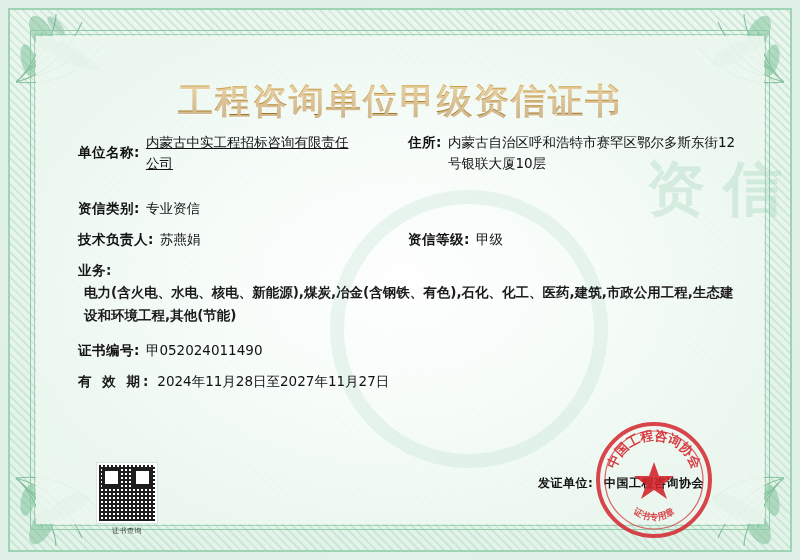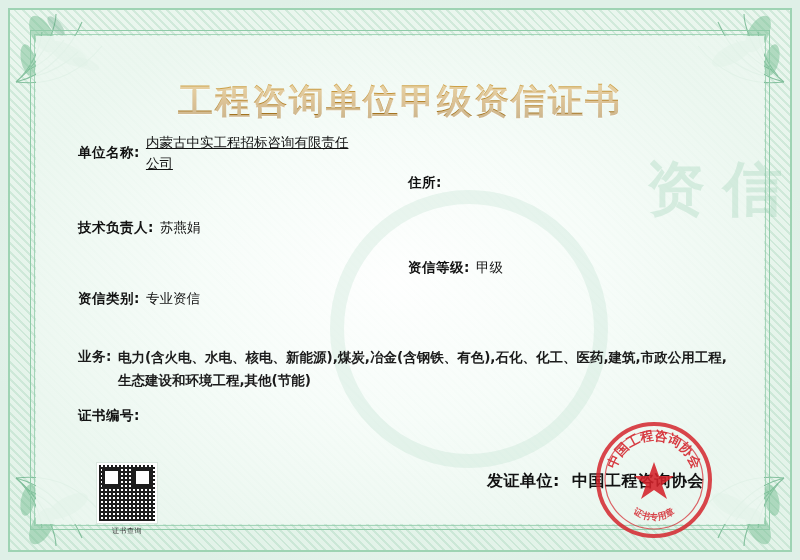--- a/index.html
+++ b/index.html
@@ -115,21 +115,21 @@
     color: #1b1b1b;
     font-family: "DejaVu Sans", sans-serif;
     line-height: 1.55;
   }
   .row {
     display: flex;
     align-items: flex-start;
     margin-bottom: 7px;
   }
   .col-left { width: 330px; display: flex; align-items: center; }
-  .col-right { flex: 1; display: flex; align-items: flex-start; margin-top: 40px; }
+  .col-right { flex: 1; display: flex; align-items: flex-start; }
   .lbl {
     font-weight: bold;
     white-space: nowrap;
     letter-spacing: 0.5px;
     color: #111;
   }
   .val {
     margin-left: 6px;
     color: #111;
   }
@@ -138,21 +138,21 @@
   .biz-lbl { font-weight: bold; white-space: nowrap; letter-spacing: 0.5px; }
   .biz-val { margin-left: 6px; line-height: 1.75; font-weight: bold; }
 
   .spaced-lbl { letter-spacing: 3px; font-weight: bold; }
 
   
   .issuer {
     position: absolute;
     right: 96px;
     bottom: 68px;
-    font-size: 16px;
+    font-size: 12px;
     font-weight: bold;
     letter-spacing: 0.5px;
     color: #111;
     z-index: 4;
     text-align: right;
   }
   .issuer .i-val { font-weight: bold; margin-left: 6px; }
 
   
   .seal {
@@ -292,57 +292,65 @@
 
   <div class="content">
 
     <div class="row">
       <div class="col-left">
         <span class="lbl">单位名称:</span>
         <span class="val wrap">内蒙古中实工程招标咨询有限责任公司</span>
       </div>
       <div class="col-right">
         <span class="lbl">住所:</span>
+        <span class="val">内蒙古自治区呼和浩特市赛罕区鄂尔多斯东街12号银联大厦10层</span>
       </div>
     </div>
 
     <div class="row" style="margin-top:14px;">
+    </div>
+
+    <div class="row" style="margin-top:10px;">
+      <div class="col-left">
+        <span class="lbl">资信类别:</span>
+        <span class="val">专业资信</span>
+      </div>
+      <div class="col-right"></div>
     </div>
 
     <div class="row" style="margin-top:10px;">
       <div class="col-left">
         <span class="lbl">技术负责人:</span>
         <span class="val">苏燕娟</span>
       </div>
       <div class="col-right">
         <span class="lbl">资信等级:</span>
         <span class="val">甲级</span>
       </div>
     </div>
 
-    <div class="row" style="margin-top:10px;">
-      <div class="col-left">
-        <span class="lbl">资信类别:</span>
-        <span class="val">专业资信</span>
-      </div>
-      <div class="col-right"></div>
-    </div>
-
-    <div class="biz-row" style="margin-top:18px;">
+    <div class="biz-row" style="margin-top:10px;flex-direction:column;">
       <span class="biz-lbl">业务:</span>
       <span class="biz-val">电力(含火电、水电、核电、新能源),煤炭,冶金(含钢铁、有色),石化、化工、医药,建筑,市政公用工程,生态建设和环境工程,其他(节能)</span>
     </div>
 
     <div class="row" style="margin-top:12px;">
       <div class="col-left">
         <span class="lbl">证书编号:</span>
+        <span class="val">甲052024011490</span>
       </div>
       <div class="col-right"></div>
     </div>
 
+    <div class="row" style="margin-top:10px;">
+      <div class="col-left" style="width:440px;">
+        <span class="spaced-lbl">有 效 期:</span>
+        <span class="val">2024年11月28日至2027年11月27日</span>
+      </div>
+    </div>
 
   </div>
 
   <div class="issuer">
     <span>发证单位:</span>
     <span class="i-val">中国工程咨询协会</span>
   </div>
 
   <div class="seal">
     <svg width="124" height="124" viewBox="0 0 124 124">

